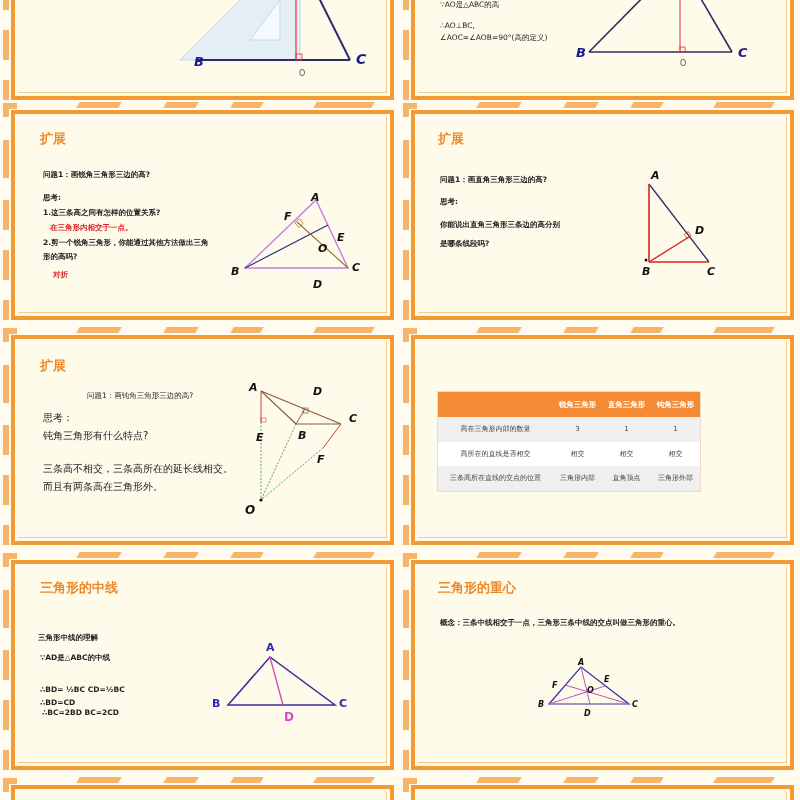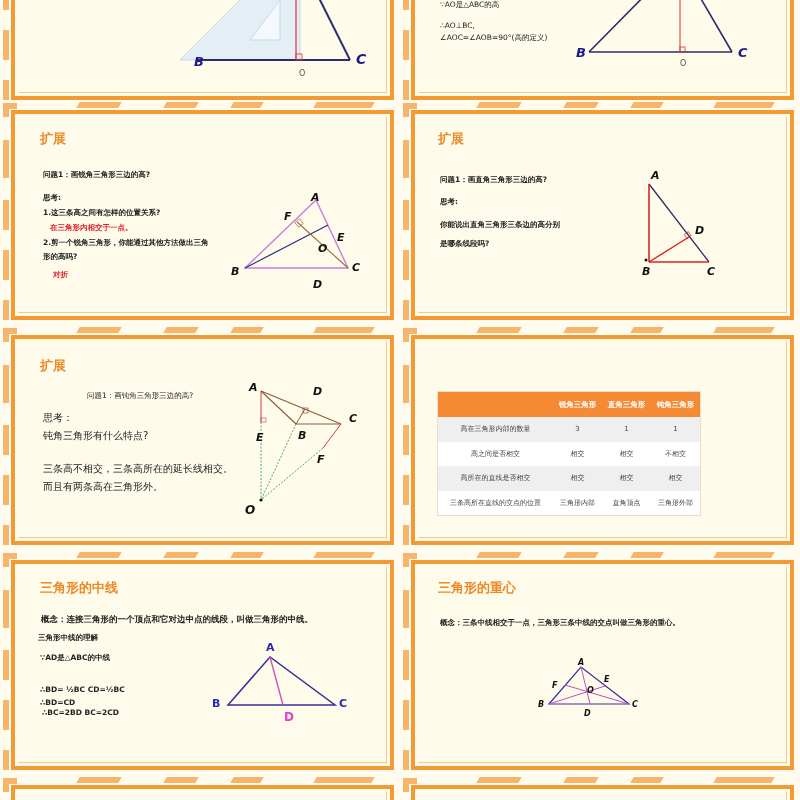--- a/index.html
+++ b/index.html
@@ -227,26 +227,20 @@
         </tr>
       </thead>
       <tbody>
         <tr>
           <td>高在三角形内部的数量</td>
           <td>3</td>
           <td>1</td>
           <td>1</td>
         </tr>
         <tr>
-          <td>高之间是否相交</td>
-          <td>相交</td>
-          <td>相交</td>
-          <td>不相交</td>
-        </tr>
-        <tr>
           <td>高所在的直线是否相交</td>
           <td>相交</td>
           <td>相交</td>
           <td>相交</td>
         </tr>
         <tr>
           <td>三条高所在直线的交点的位置</td>
           <td>三角形内部</td>
           <td>直角顶点</td>
           <td>三角形外部</td>
@@ -264,21 +258,20 @@
         <span style="left:255px;width:58px"></span>
     </div>
     <div class="deco-left">
       <span style="top:30px;height:38px"></span>
         <span style="top:90px;height:30px"></span>
         <span style="top:140px;height:30px"></span>
         <span style="top:190px;height:20px"></span>
     </div>
     <div class="frame"></div>
     <div class="title" style="top:29px;left:40px;">三角形的中线</div>
-    <div class="txt" style="left:41px;top:64px;font-size:8.5px;">概念：连接三角形的一个顶点和它对边中点的线段，叫做三角形的中线。</div>
     <div class="txt" style="left:38px;top:83px;">三角形中线的理解</div>
     <div class="txt" style="left:40px;top:103px;">∵AD是△ABC的中线</div>
     <div class="txt" style="left:40px;top:119px;margin-top:29px;">∴BD=CD</div>
     <div class="txt" style="left:40px;top:135px;">∴BD= ½BC      CD=½BC</div>
     <div class="txt" style="left:42px;top:158px;">∴BC=2BD  BC=2CD</div>
     <svg width="400" height="225" style="left:0;top:0">
       <polygon points="228,155 270,107 335,155" fill="none" stroke="#3a2ea0" stroke-width="1.5"></polygon>
       <line x1="270" y1="107" x2="283" y2="155" stroke="#d050c0" stroke-width="1.4"></line>
       <text x="266" y="101" font-size="11" font-weight="bold" fill="#2a2ab0">A</text>
       <text x="212" y="157" font-size="11" font-weight="bold" fill="#2a2ab0">B</text>

